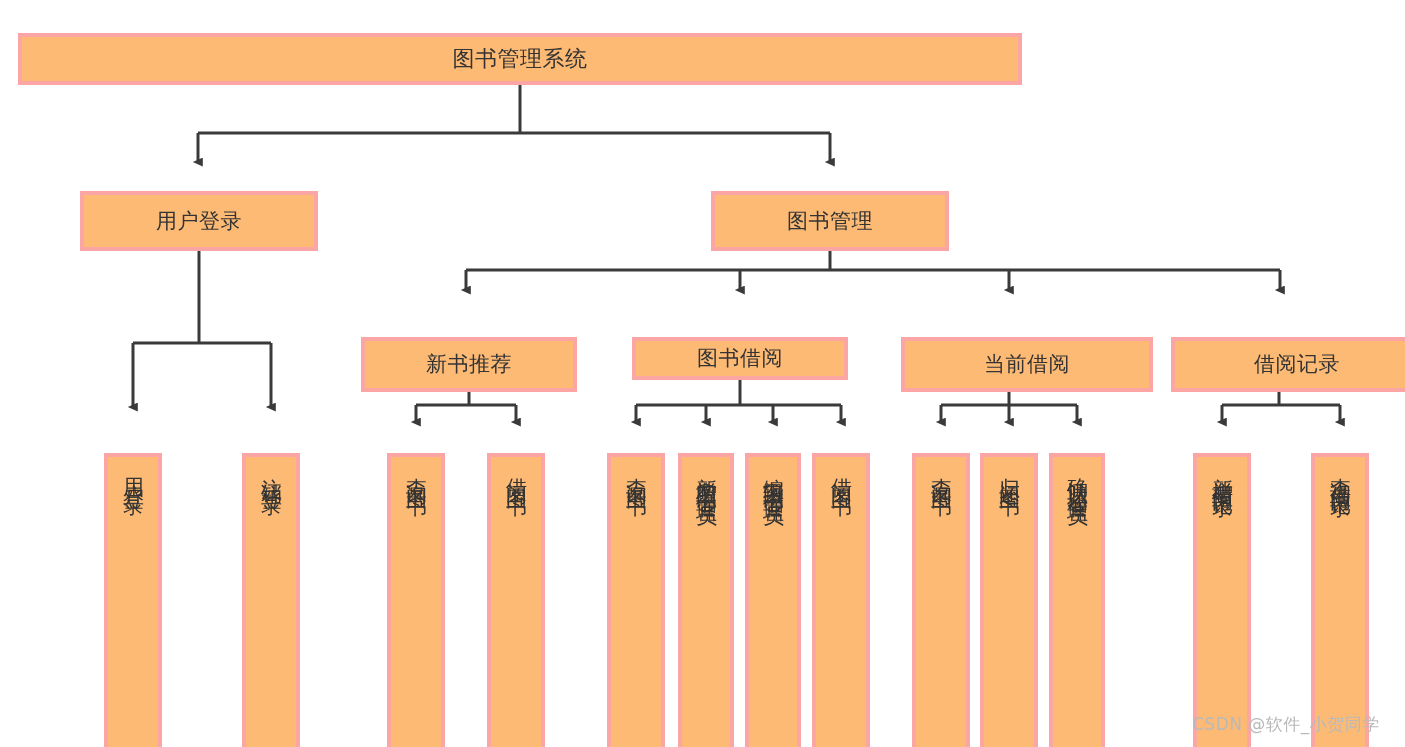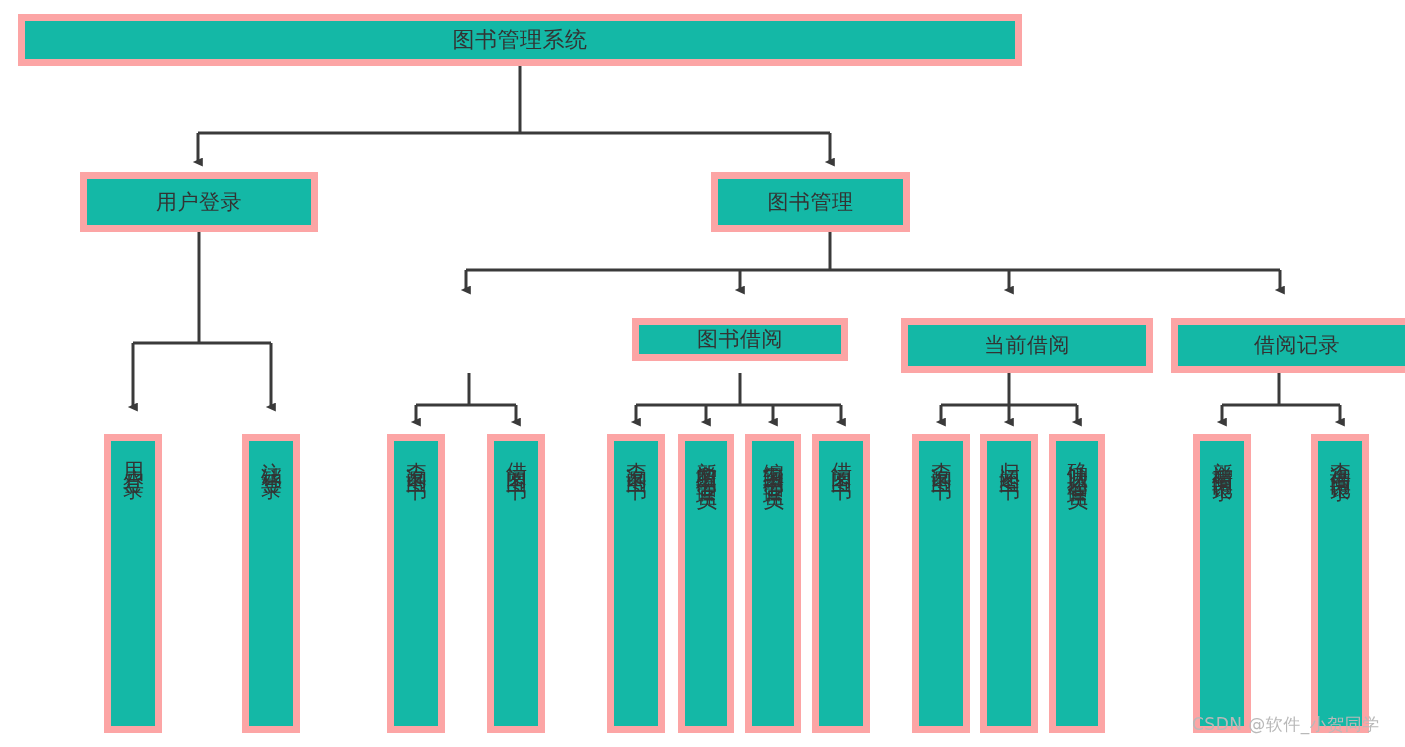--- a/index.html
+++ b/index.html
@@ -22,26 +22,27 @@
     position: absolute;
     left: 0;
     top: 0;
     width: 1405px;
     height: 747px;
     pointer-events: none;
   }
   .node {
     position: absolute;
     box-sizing: border-box;
-    background: #14b8a6;
-    border: 7px solid #fca5a5;
+    background: #fdba74;
+    border: 4px solid #fca5a5;
     display: flex;
     align-items: center;
     justify-content: center;
     color: #333333;
+    margin-top: 19px;
   }
   .node-label {
     display: block;
     text-align: center;
     line-height: 1.18;
     color: #333333;
     letter-spacing: 0.5px;
   }
   
   .node.horiz .node-label {
@@ -135,24 +136,27 @@
   </svg>
 
   <div class="node horiz root" style="left:18px; top:14px; width:1004px; height:52px;">
     <span class="node-label">图书管理系统</span>
   </div>
 
   <div class="node horiz" style="left:80px; top:172px; width:238px; height:60px;">
     <span class="node-label">用户登录</span>
   </div>
 
-  <div class="node horiz" style="left:711px; top:172px; width:199px; height:60px;">
+  <div class="node horiz" style="left:711px; top:172px; width:238px; height:60px;">
     <span class="node-label">图书管理</span>
   </div>
 
+  <div class="node horiz" style="left:361px; top:318px; width:216px; height:55px;">
+    <span class="node-label">新书推荐</span>
+  </div>
 
   <div class="node horiz" style="left:632px; top:318px; width:216px; height:43px;">
     <span class="node-label">图书借阅</span>
   </div>
 
   <div class="node horiz" style="left:901px; top:318px; width:252px; height:55px;">
     <span class="node-label">当前借阅</span>
   </div>
 
   <div class="node horiz" style="left:1171px; top:318px; width:252px; height:55px;">

